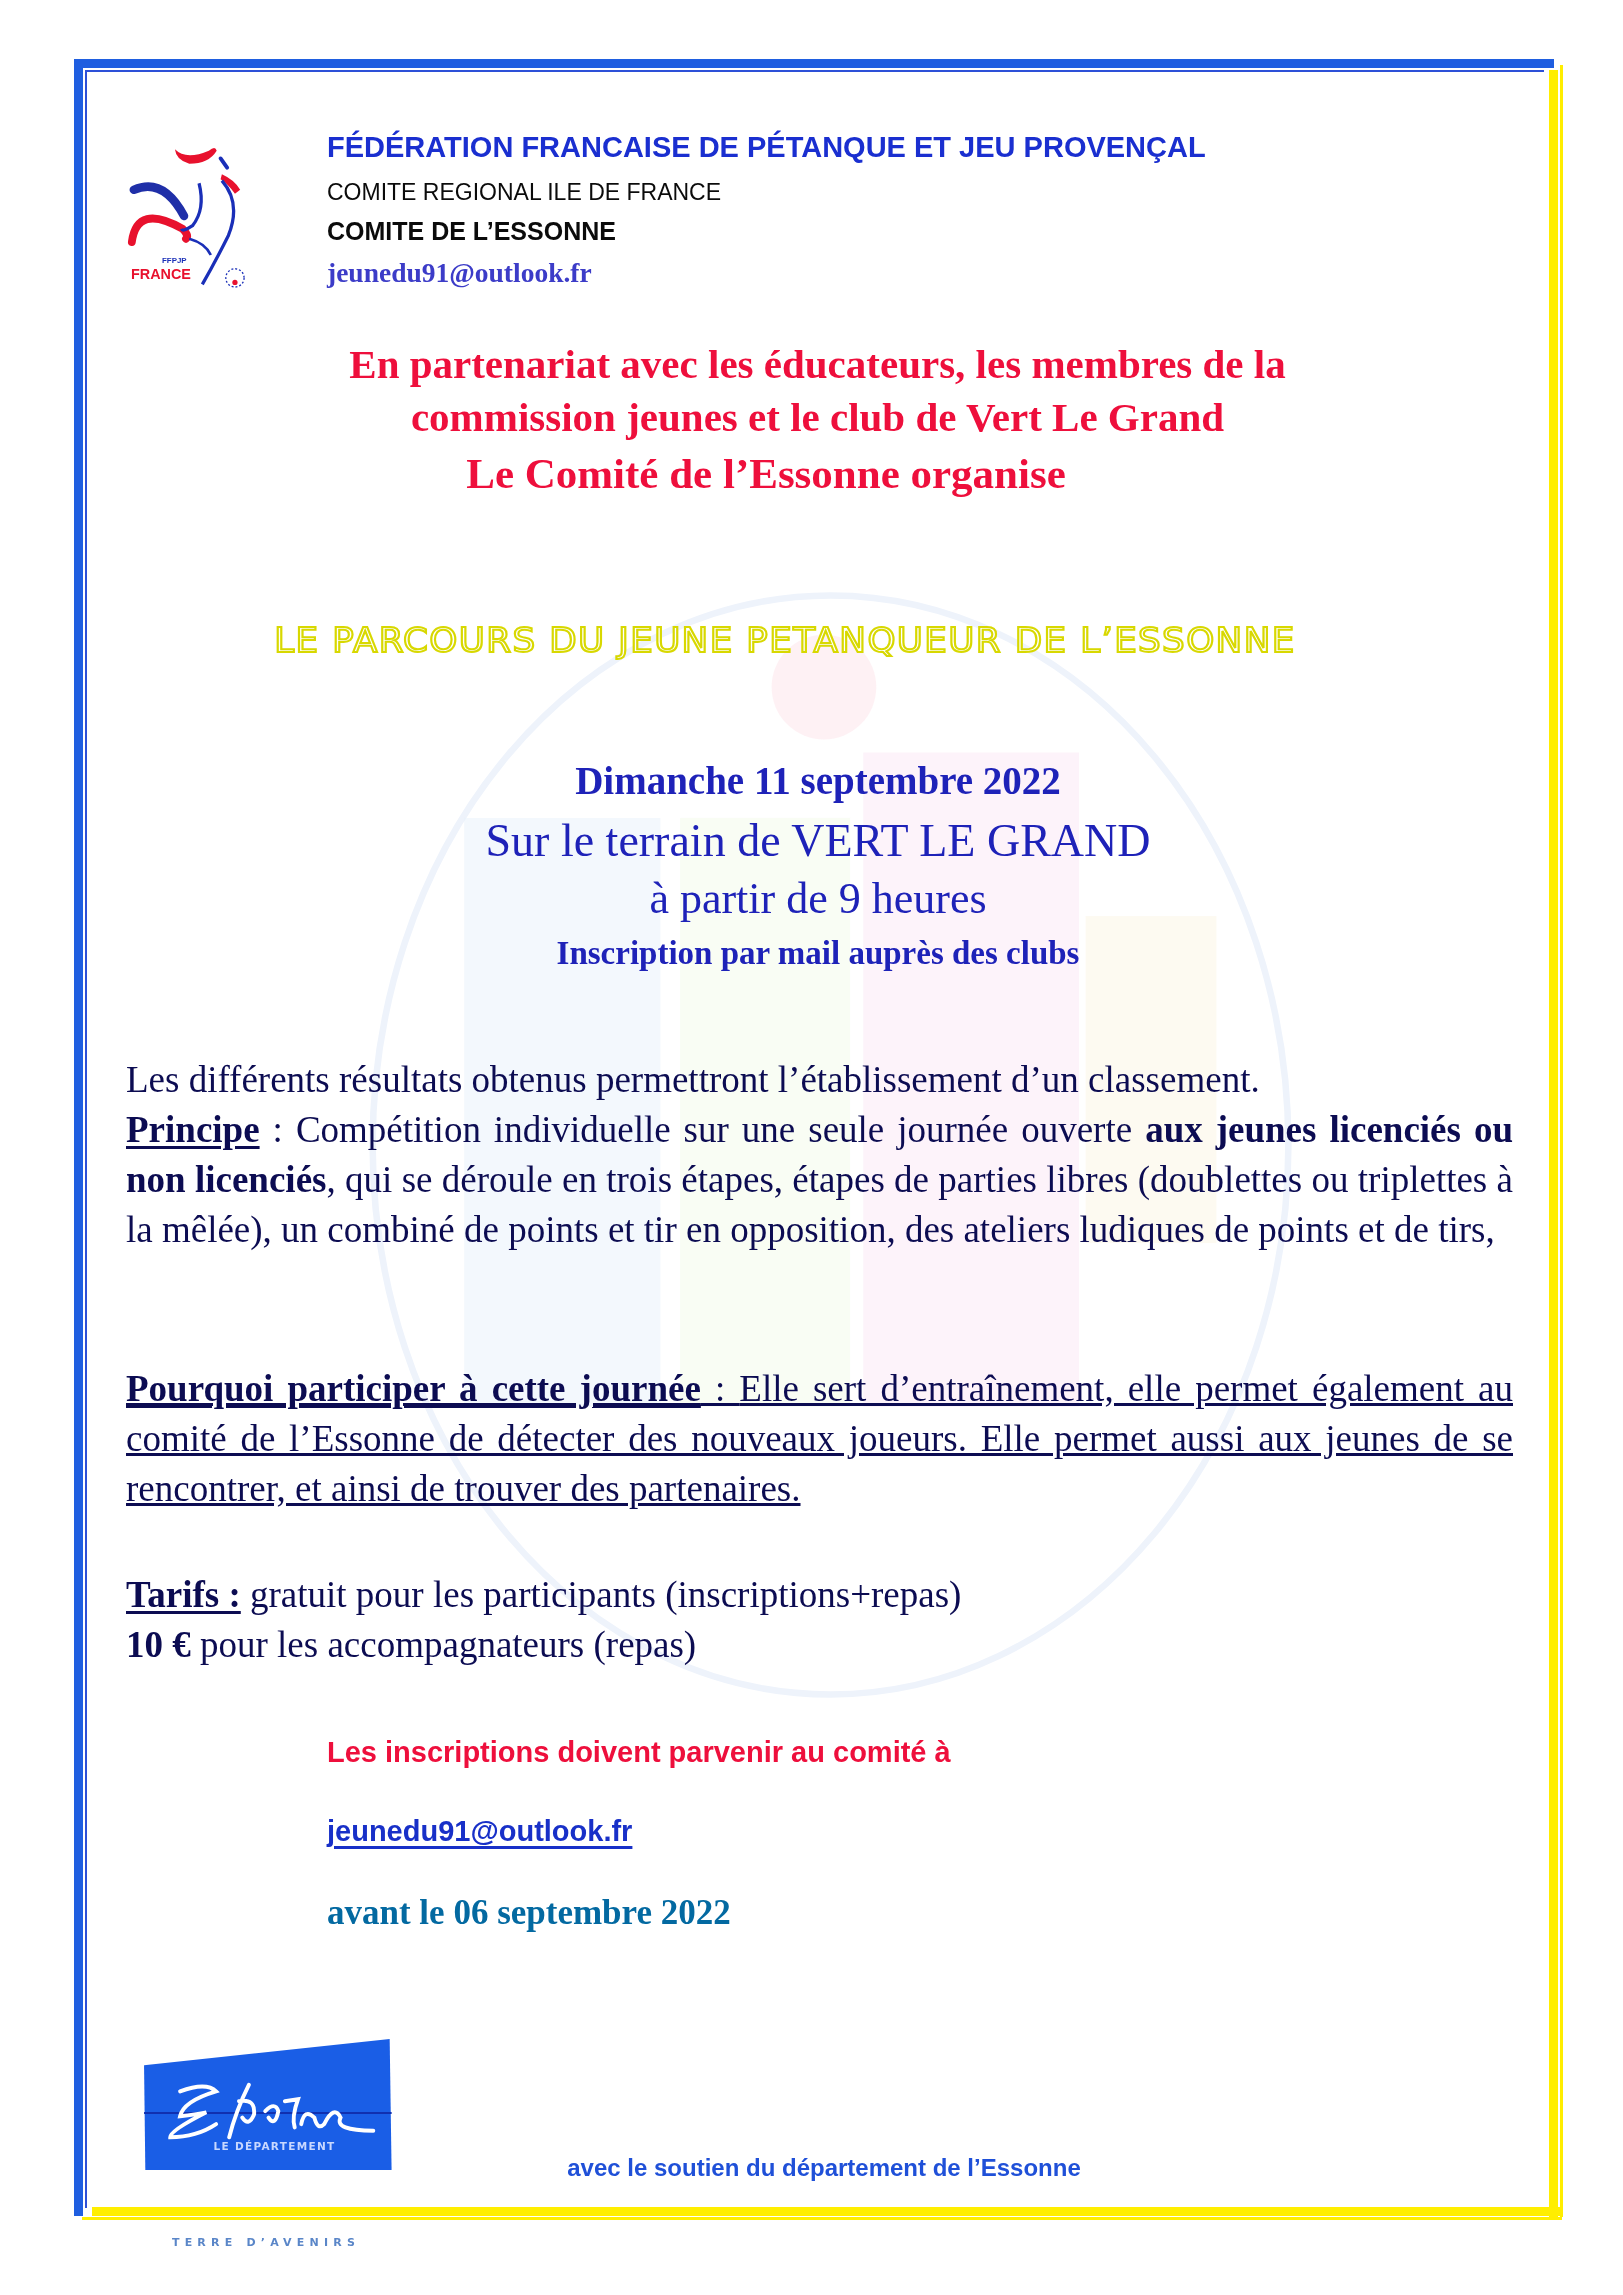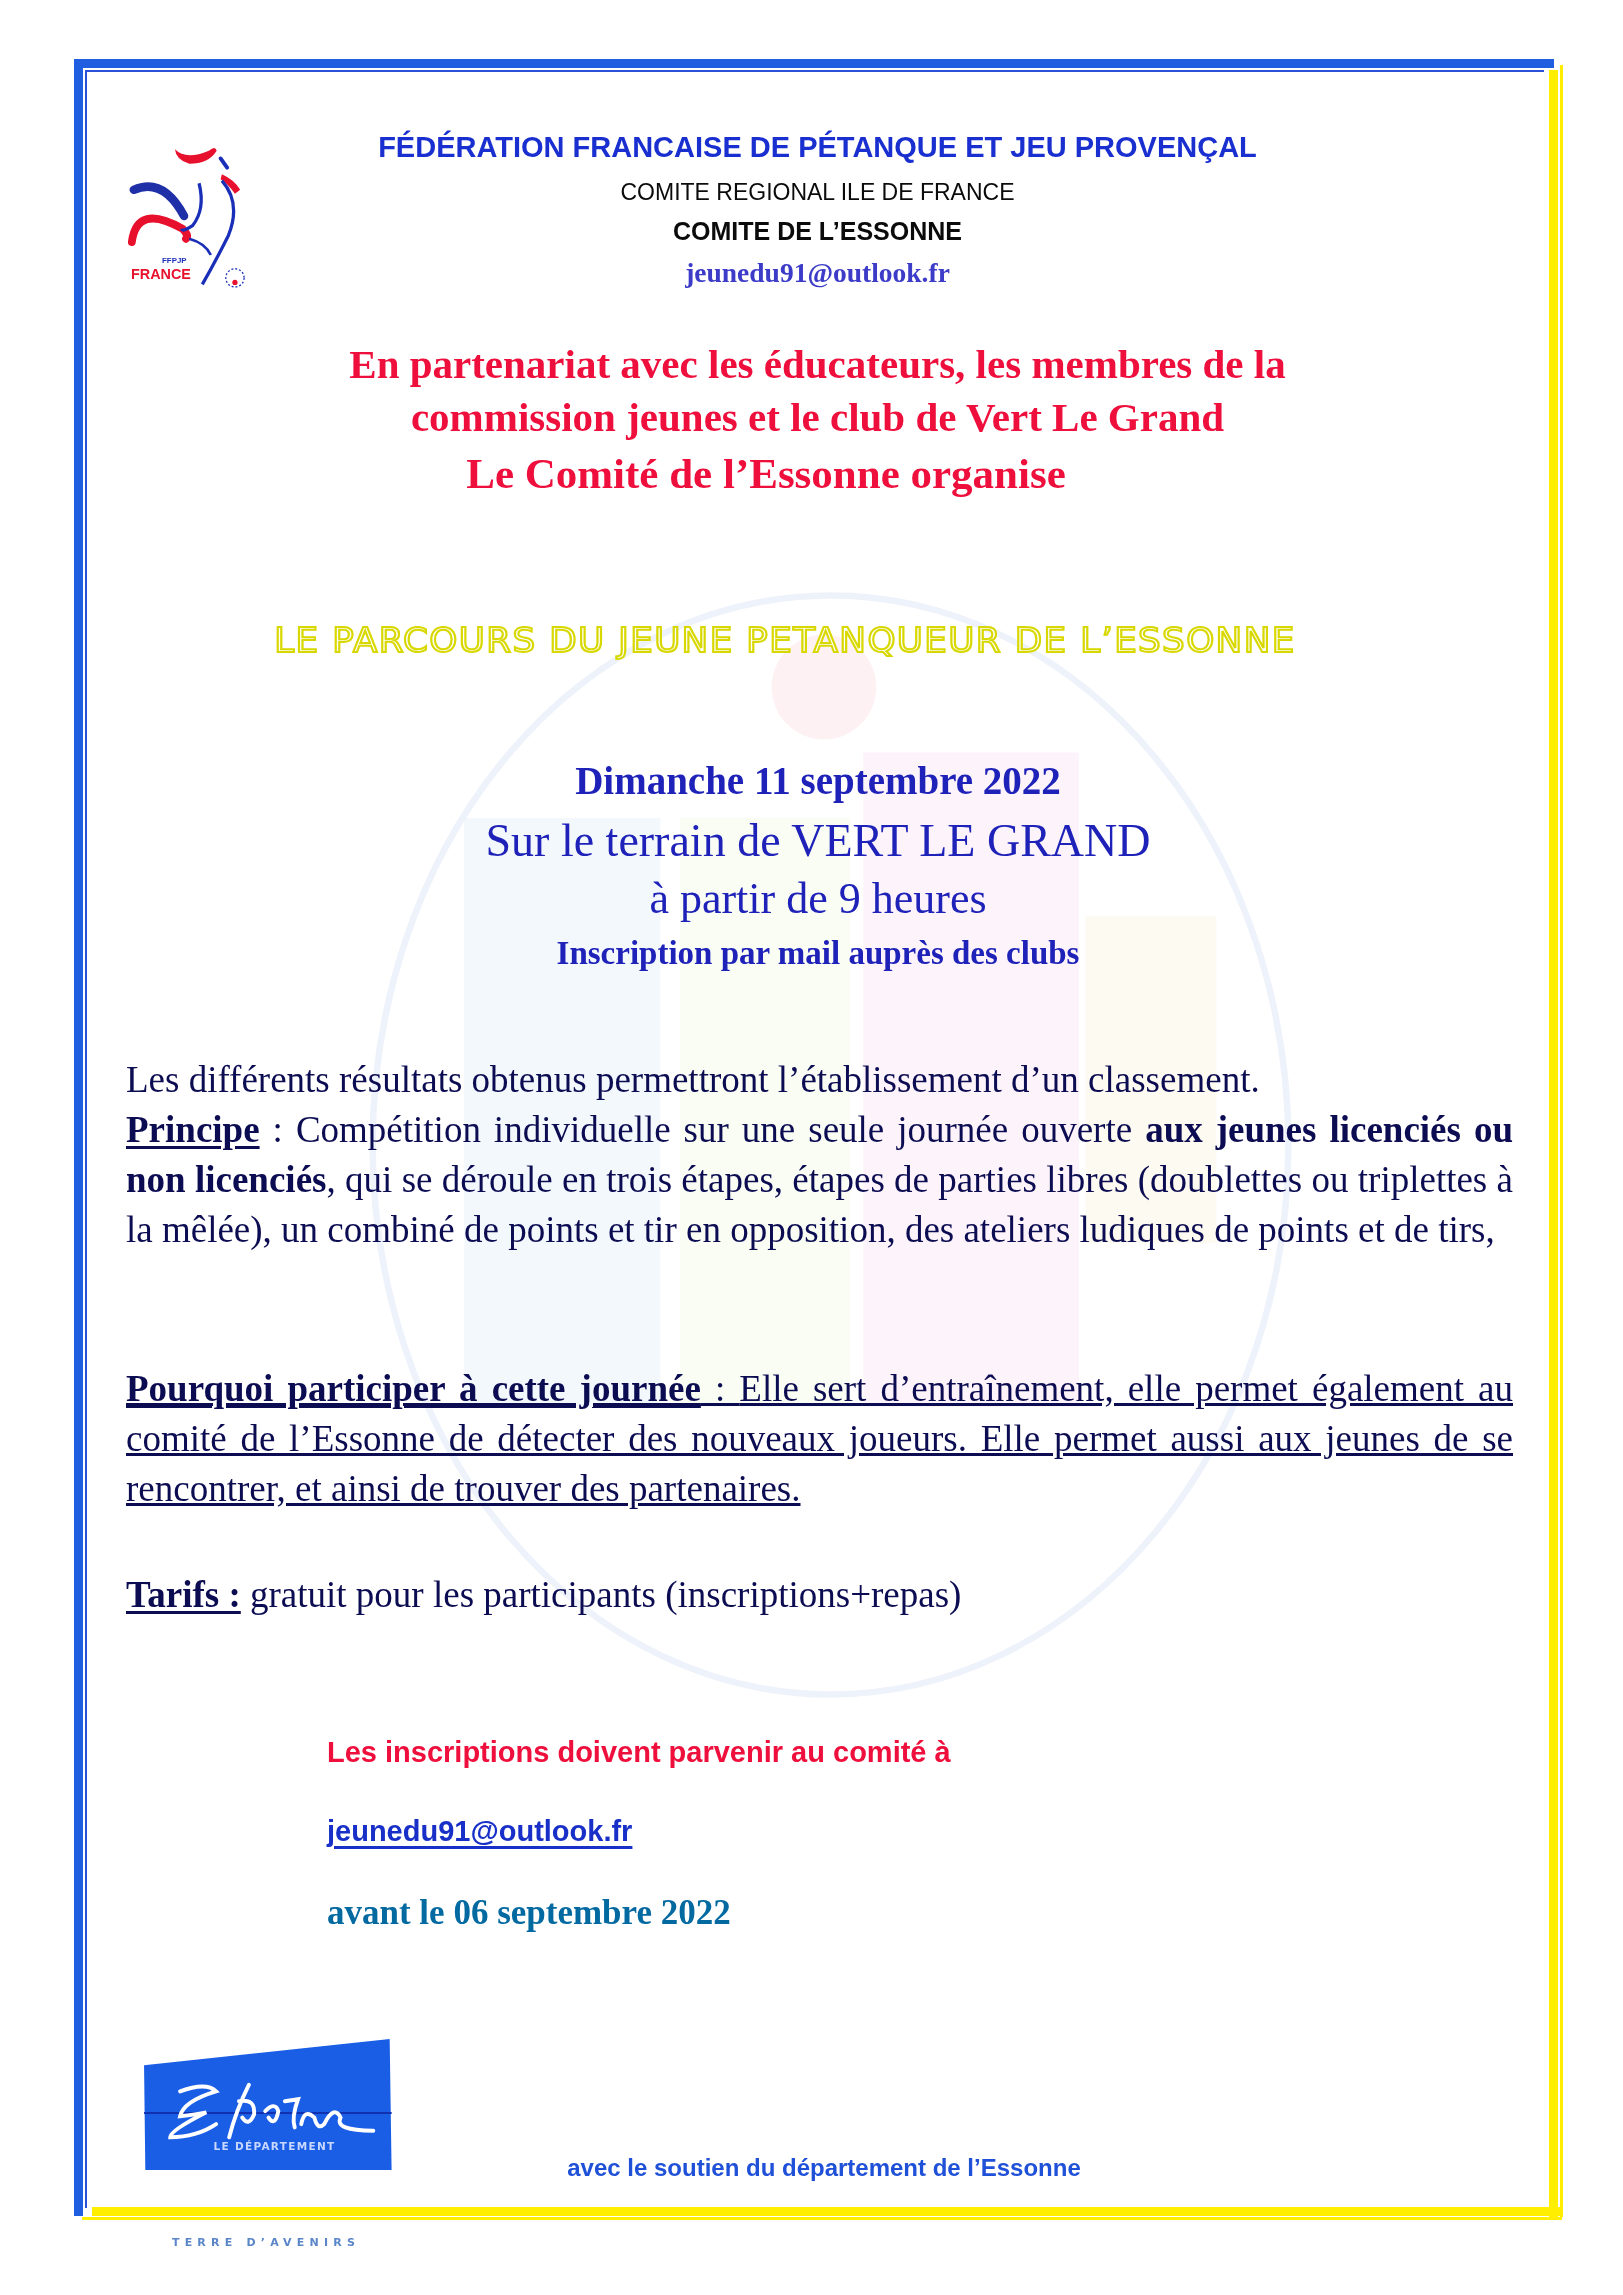--- a/index.html
+++ b/index.html
@@ -15,21 +15,21 @@
   .frame-yellow-right { position:absolute; left:1549px; top:70px; width:9.2px; height:2148px; background:#ffee00; }
   .frame-yellow-right-inner { position:absolute; left:1560px; top:65px; width:2.6px; height:2152px; background:#ffee00; }
   .frame-yellow-bottom { position:absolute; left:92px; top:2207px; width:1469px; height:8.5px; background:#ffee00; }
   .frame-yellow-bottom-inner { position:absolute; left:82px; top:2217px; width:1480px; height:2.6px; background:#ffee00; }
 
   
   .watermark { position:absolute; left:366px; top:589px; width:929px; height:1112px; pointer-events:none; }
 
   .logo { position:absolute; left:124px; top:131px; width:124px; height:160px; }
 
-  .hdr { position:absolute; left:327px; width:981px; text-align:center; font-family:"Liberation Sans", sans-serif; }
+  .hdr { position:absolute; left:327px; width:981px; text-align:left; font-family:"Liberation Sans", sans-serif; }
   .hdr-fed { top:131px; font-size:29px; font-weight:bold; color:#1a2fd0; letter-spacing:0px; }
   .hdr-reg { top:179px; font-size:23px; color:#0b0b0b; }
   .hdr-ess { top:217px; font-size:25px; font-weight:bold; color:#0b0b0b; }
   .hdr-mail { top:257px; font-size:27.5px; font-family:"Liberation Serif", serif; font-weight:bold; color:#3c3cc8; }
 
   .red-head { position:absolute; left:196px; width:1243px; text-align:center; color:#ee0f3c; font-weight:bold; font-family:"Liberation Serif", serif; }
   .rh1 { top:340px; font-size:41px; }
   .rh2 { top:393px; font-size:41px; }
   .rh3 { top:449px; font-size:43px; left:164px; width:1204px; }
 
@@ -117,20 +117,21 @@
   <div style="text-align:left;">Les différents résultats obtenus permettront l’établissement d’un classement.</div>
   <div><b><u>Principe</u></b><span> : </span><span>Compétition individuelle sur une seule journée ouverte </span><b>aux jeunes licenciés ou non licenciés</b><span>, qui se déroule en trois étapes, étapes de parties libres (doublettes ou triplettes à la mêlée), un combiné de points et tir en opposition, des ateliers ludiques de points et de tirs,</span></div>
 </div>
 
 <div class="para p-pourquoi">
   <b><u>Pourquoi participer à cette journée</u></b><span> : </span><span>Elle sert d’entraînement, elle permet également au comité de l’Essonne de détecter des nouveaux joueurs. Elle permet aussi aux jeunes de se rencontrer, et ainsi de trouver des partenaires.</span>
 </div>
 
 <div class="para p-tarifs">
   <div><b><u>Tarifs :</u></b><span> gratuit pour les participants (inscriptions+repas)</span></div>
+  <div><b>10 €</b><span> pour les accompagnateurs (repas)</span></div>
 </div>
 
 <div class="cta cta-1">Les inscriptions doivent parvenir au comité à</div>
 <div class="cta cta-mail">jeunedu91@outlook.fr</div>
 <div class="cta cta-date">avant le 06 septembre 2022</div>
 
 <svg class="ess-logo" viewBox="0 0 380 200">
   <polygon points="0,40 375,0 378,205 2,205" fill="#1a5ee6"></polygon>
   <line x1="0" y1="113" x2="378" y2="113" stroke="#1030b0" stroke-width="3"></line>
   <path d="M55 80 Q95 65 110 80 Q60 95 55 118 Q80 115 95 112 Q40 140 40 150 Q80 150 110 130" stroke="#ffffff" stroke-width="6" fill="none" stroke-linecap="round"></path>

